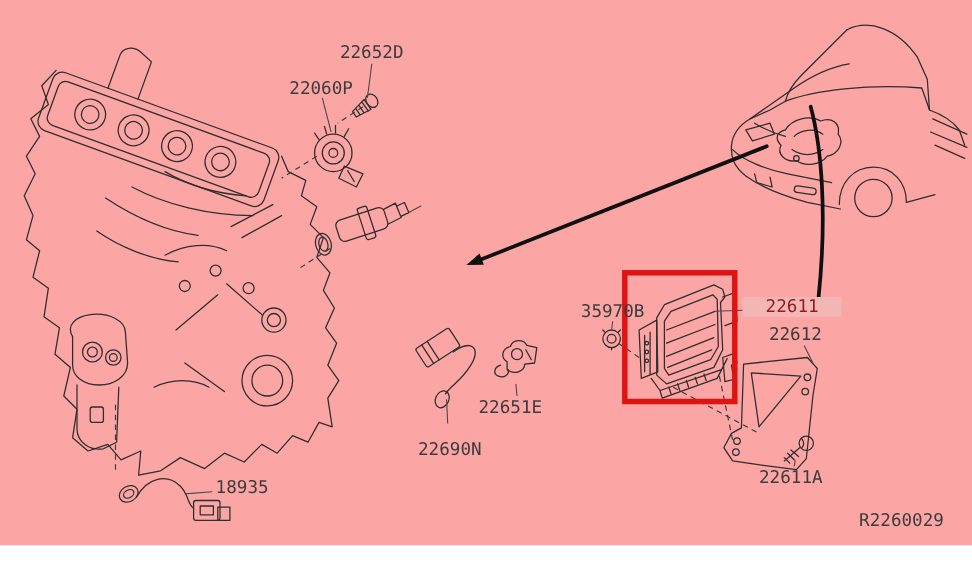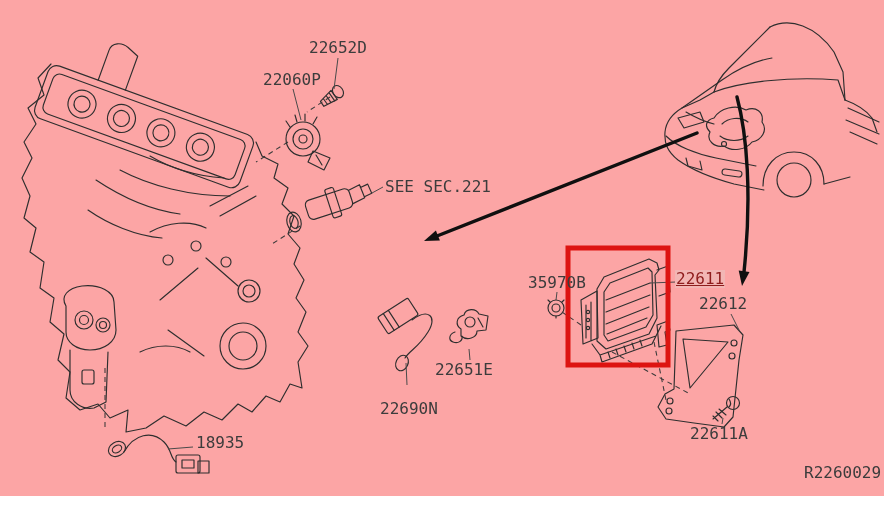--- a/index.html
+++ b/index.html
@@ -13,21 +13,21 @@
   }
   .thin path{stroke:#4a4a4a;fill:none;stroke-width:1;}
   .dash path{stroke:#3a3a3a;fill:none;stroke-width:1.05;stroke-dasharray:5 4;}
   .thick{stroke:#101010;fill:none;stroke-width:3.4;stroke-linecap:round;}
   .fillb{fill:#101010;stroke:none;}
   .red{stroke:#dd1411;fill:none;stroke-width:5;}
   .lbl{
     position:absolute;font-size:16px;line-height:18px;color:#3c3c3c;
     white-space:nowrap;letter-spacing:0px;
   }
-  .lbl.hl{background:#f2b6b4;color:#8f1d1d;padding:0 1px;text-decoration:underline;}
+  .lbl.hl{background:#f2b6b4;color:#8f1d1d;padding:0 21px;}
 </style>
 </head>
 <body>
 
 <div class="stage">
 
 <svg width="884" height="520" viewBox="0 0 884 520">
 
   <g class="ln">
 
@@ -202,22 +202,21 @@
   <g>
     <path class="thick" d="M737,97 C747,134 752,195 744,272"></path>
     <polygon class="fillb" points="742,286 738.7,270.4 749.5,272"></polygon>
   </g>
 
   <rect x="568" y="248" width="100" height="117" class="red"></rect>
 </svg>
 
   <div class="lbl" style="left:309px;top:39px">22652D</div>
   <div class="lbl" style="left:263px;top:71px">22060P</div>
-  <div class="lbl" style="left:385px;top:178px">SEE SEC.221</div>
   <div class="lbl" style="left:380px;top:400px">22690N</div>
   <div class="lbl" style="left:435px;top:361px">22651E</div>
   <div class="lbl" style="left:196px;top:434px">18935</div>
   <div class="lbl" style="left:528px;top:274px">35970B</div>
   <div class="lbl hl" style="left:675px;top:270px">22611</div>
   <div class="lbl" style="left:699px;top:295px">22612</div>
   <div class="lbl" style="left:690px;top:425px">22611A</div>
-  <div class="lbl" style="left:804px;top:464px">R2260029</div>
+  <div class="lbl" style="left:781px;top:464px">R2260029</div>
 </div>
 
 </body></html>

